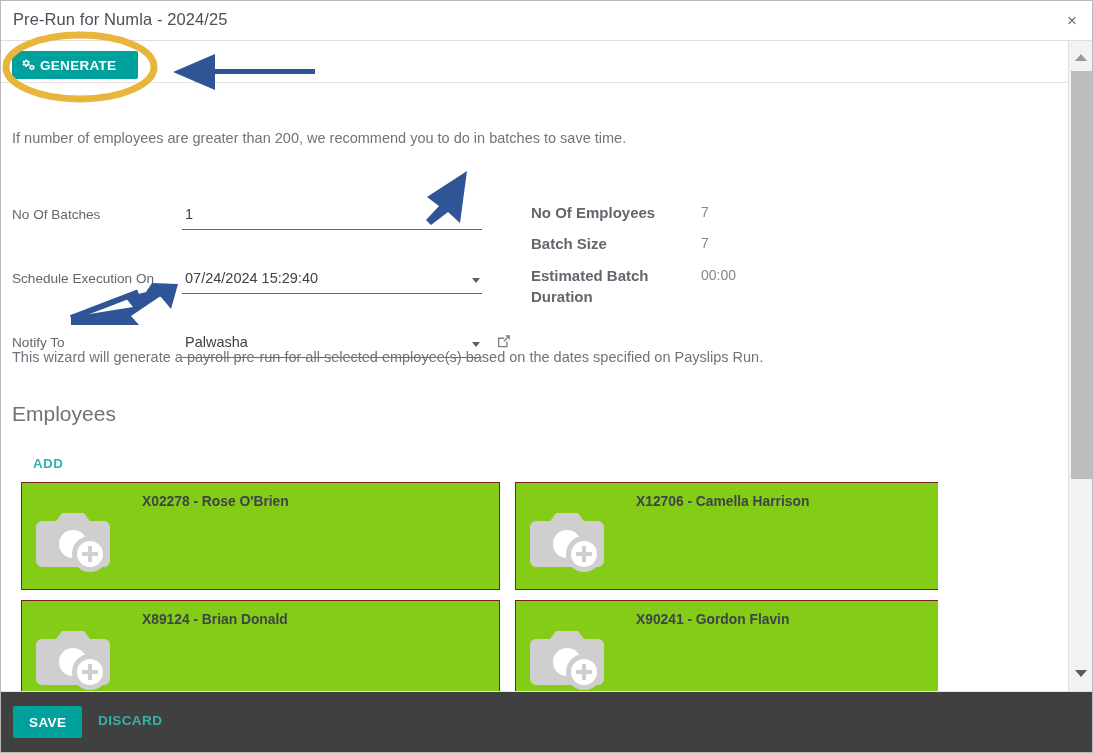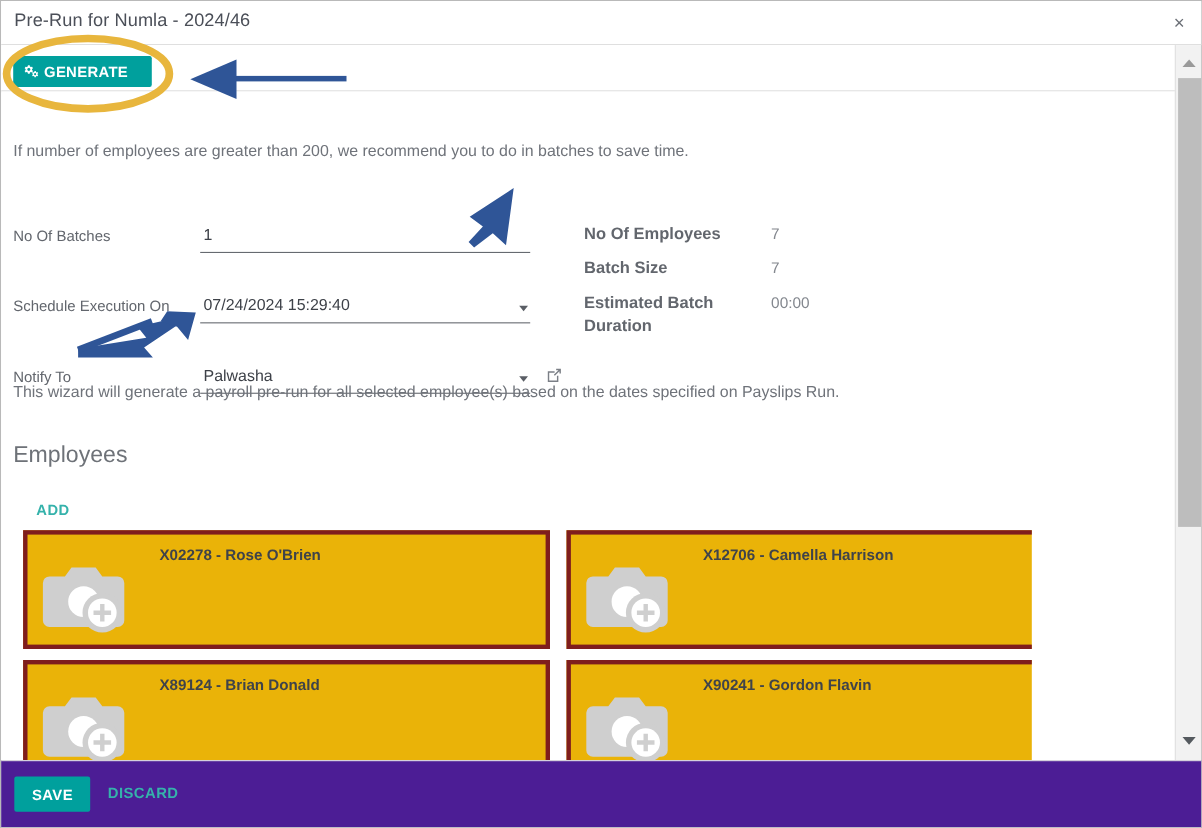--- a/index.html
+++ b/index.html
@@ -204,22 +204,22 @@
   .cards {
     position: absolute;
     left: 20px;
     top: 398px;
     width: 1000px;
   }
   .card {
     position: absolute;
     width: 479px;
     height: 108px;
-    border: 4px solid #7f1d1d;
-    background: #eab308;
+    border: 1px solid #7f1d1d;
+    background: #84cc16;
     box-sizing: border-box;
     text-decoration: underline;
   }
   .card .avatar {
     position: absolute;
     left: 12px;
     top: 16px;
     width: 86px;
     height: 80px;
   }
@@ -278,21 +278,21 @@
     cursor: pointer;
   }
 
   
   .footer {
     position: absolute;
     left: 0;
     bottom: 0;
     width: 1093px;
     height: 61px;
-    background: #4c1d95;
+    background: #404040;
     border-top: 1px solid #e2e2e2;
     box-sizing: border-box;
   }
   .btn-save {
     position: absolute;
     left: 12px;
     top: 14px;
     height: 32px;
     padding: 0 16px;
     background: #00a09d;
@@ -321,21 +321,21 @@
     width: 1093px; height: 753px;
     pointer-events: none;
   }
 </style>
 </head>
 <body>
 
 <div id="app">
 
   <div class="titlebar">
-    <div class="dialog-title">Pre-Run for Numla - 2024/46</div>
+    <div class="dialog-title">Pre-Run for Numla - 2024/25</div>
     <div class="close-btn">×</div>
   </div>
 
   <div class="actionbar">
     <button class="btn-generate">
       <span class="cogs">
         <svg width="15" height="14" viewBox="0 0 16 14" aria-hidden="true">
           <g fill="#ffffff">
             <path d="M6.4 1.0 l0.25 1.25 a3.4 3.4 0 0 1 0.9 0.5 l1.2-0.45 0.85 1.45 -0.95 0.82 a3.4 3.4 0 0 1 0 1.06 l0.95 0.82 -0.85 1.45 -1.2-0.45 a3.4 3.4 0 0 1-0.9 0.5 l-0.25 1.25 -1.7 0 -0.25-1.25 a3.4 3.4 0 0 1-0.9-0.5 l-1.2 0.45 -0.85-1.45 0.95-0.82 a3.4 3.4 0 0 1 0-1.06 l-0.95-0.82 0.85-1.45 1.2 0.45 a3.4 3.4 0 0 1 0.9-0.5 l0.25-1.25 z"></path>
             <circle cx="5.55" cy="5.1" r="1.45" fill="#00a09d"></circle>

